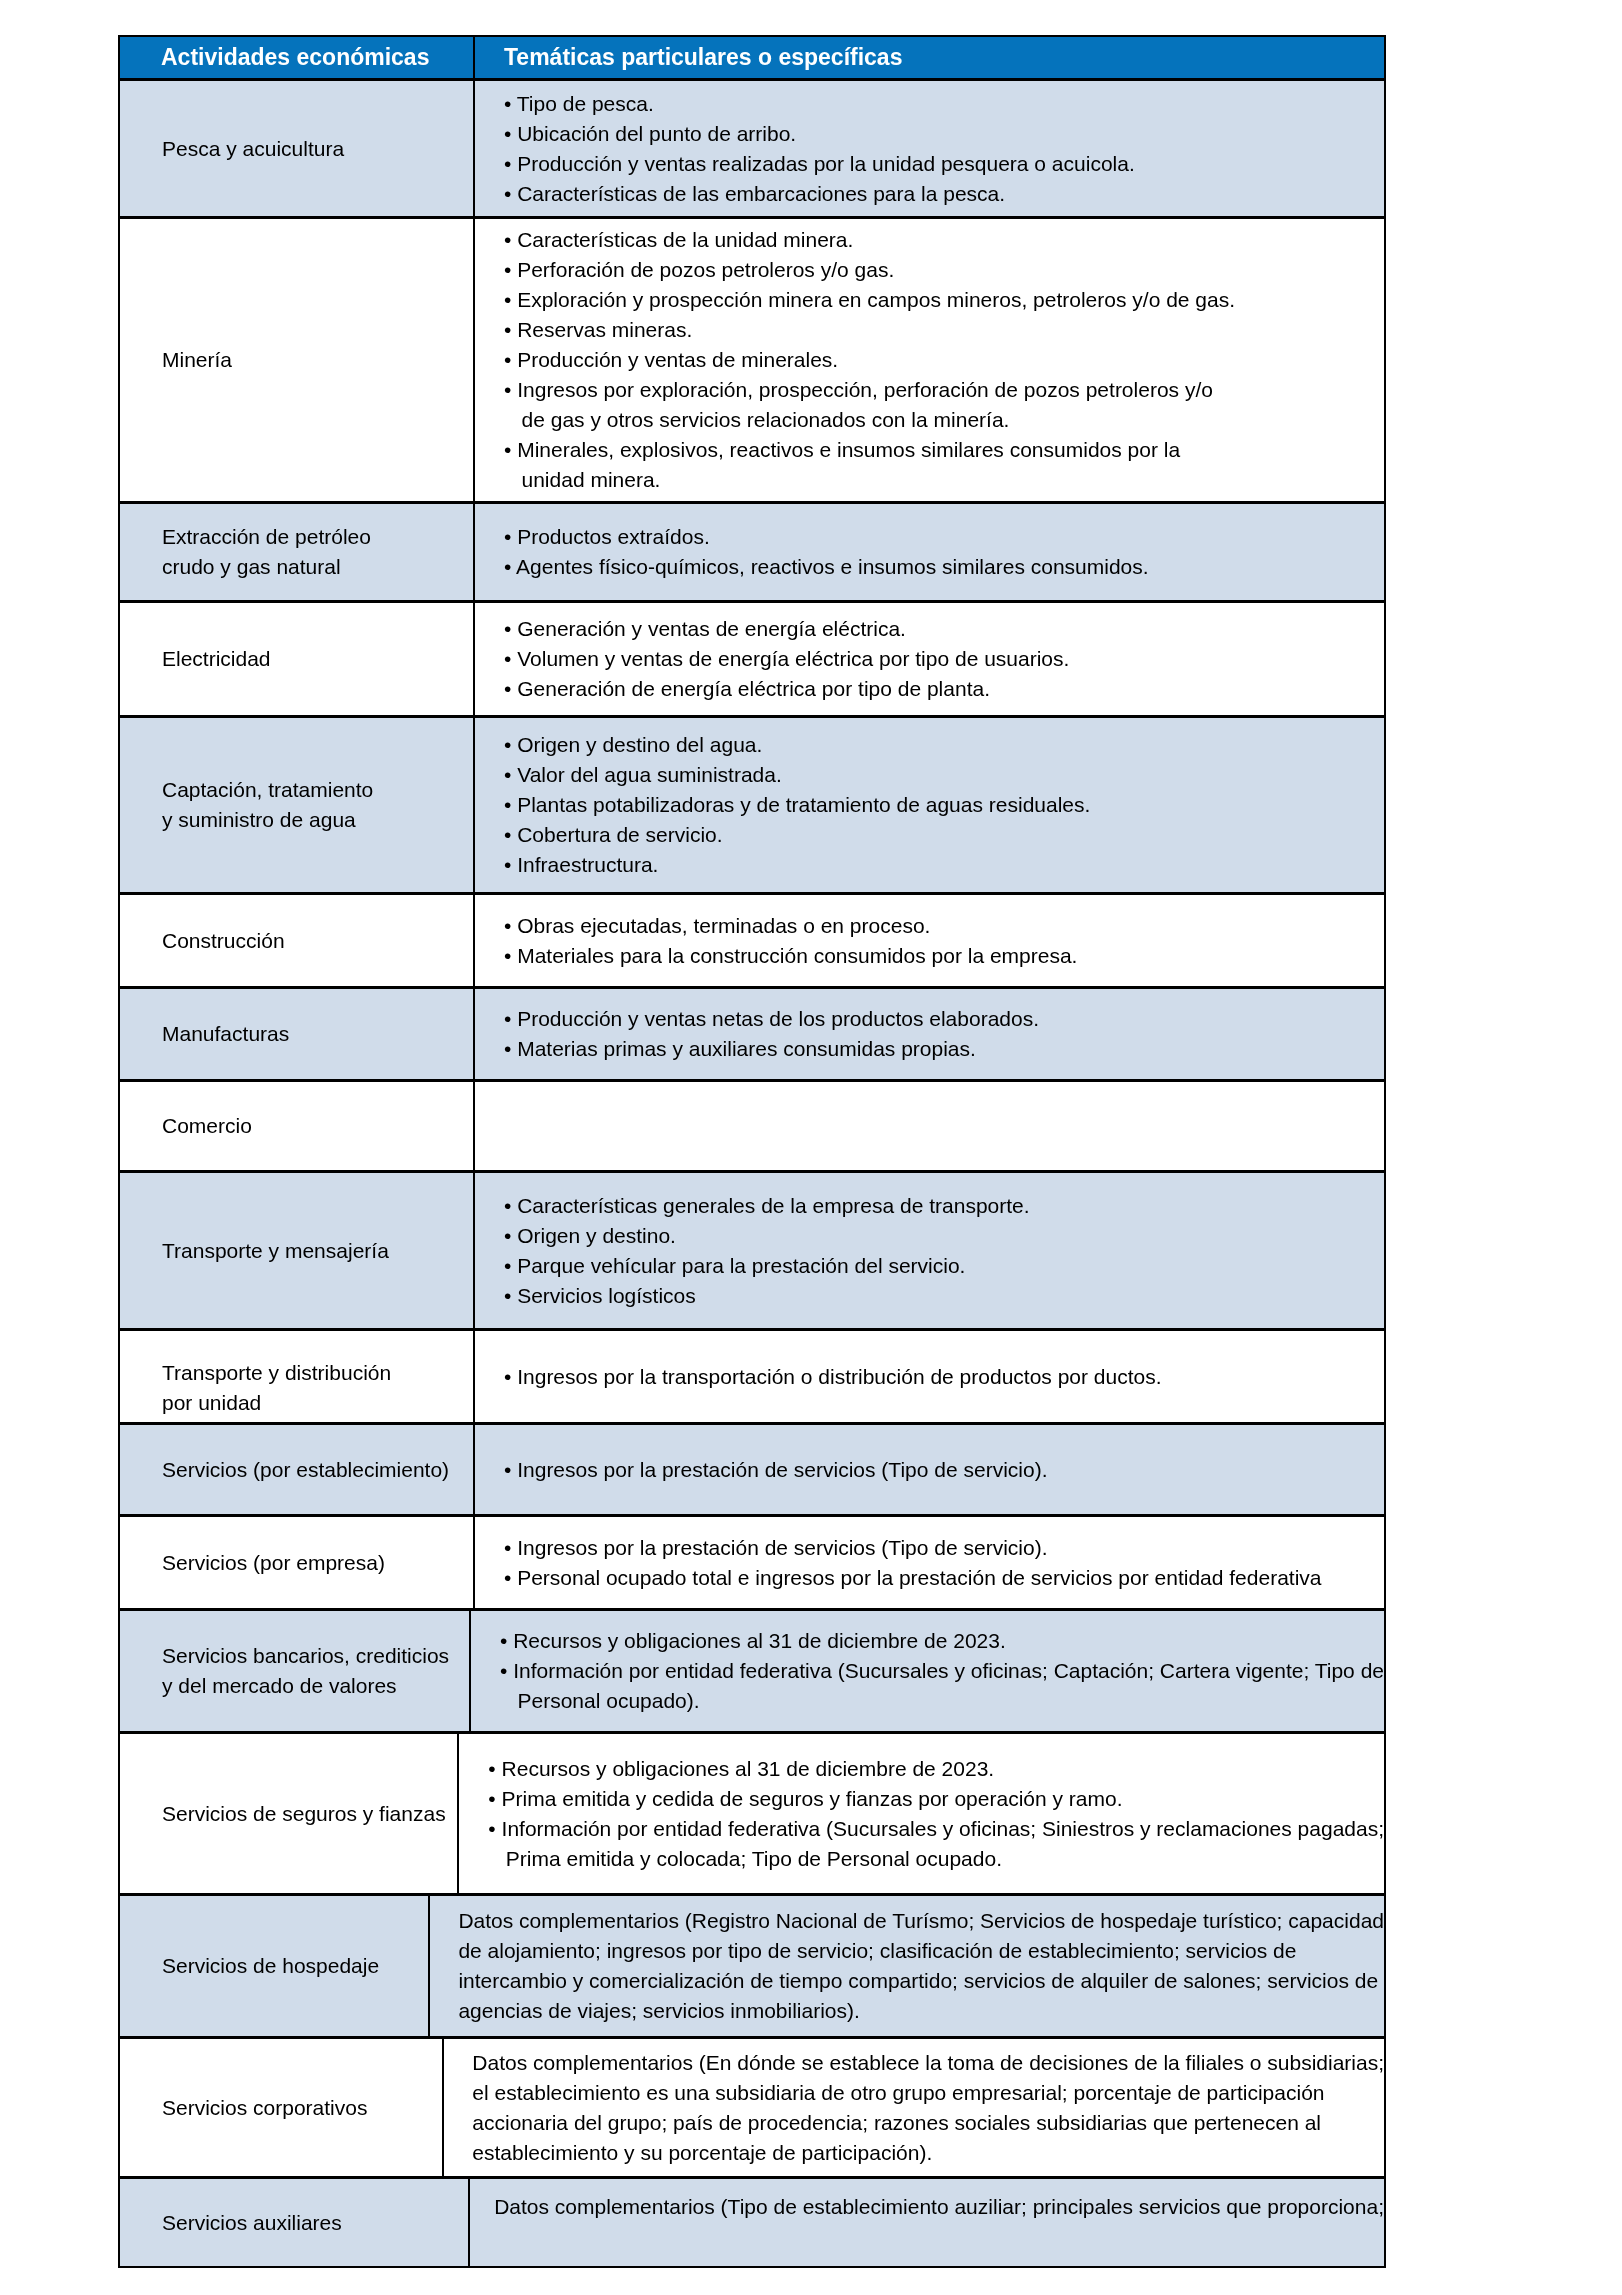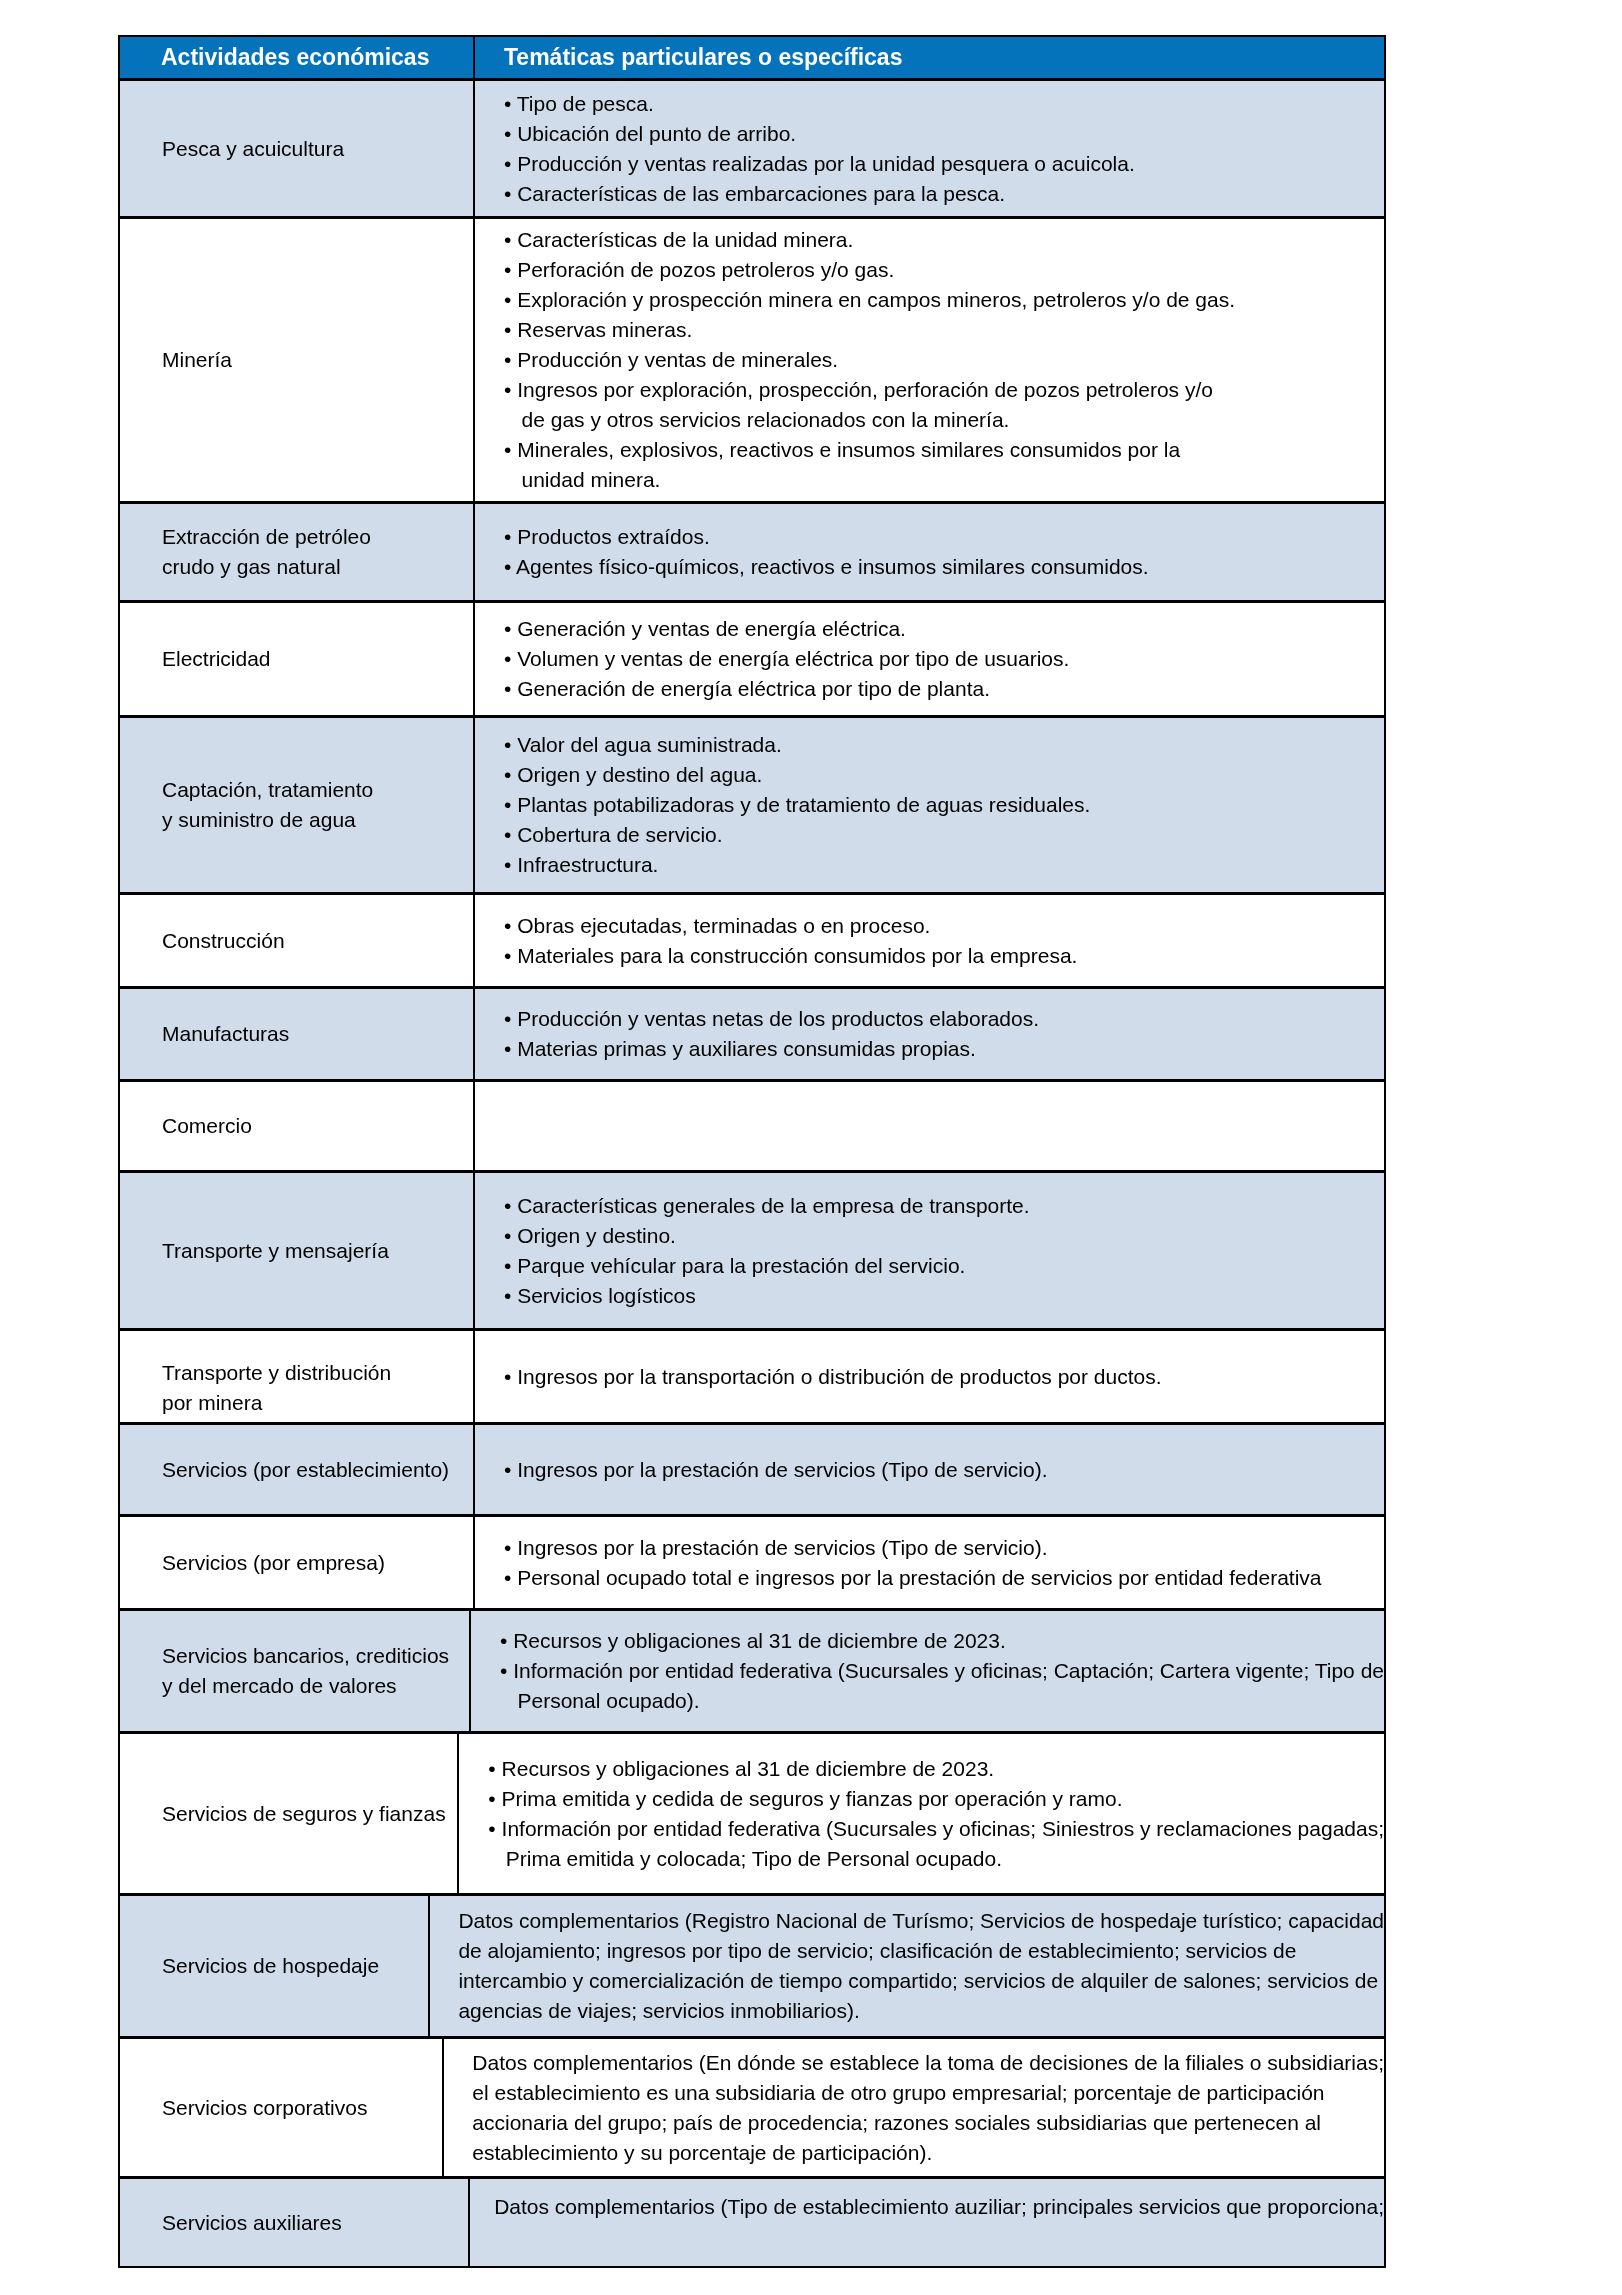--- a/index.html
+++ b/index.html
@@ -99,22 +99,22 @@
 
   <div class="row alt" style="height:177px">
     <div class="c1">
         <div class="label">
       <span class="line">Captación, tratamiento</span>
       <span class="line">y suministro de agua</span>
         </div>
       </div>
     <div class="c2">
         <div class="lines">
+      <span class="line">• Origen y destino del agua.</span>
       <span class="line">• Valor del agua suministrada.</span>
-      <span class="line">• Origen y destino del agua.</span>
       <span class="line">• Plantas potabilizadoras y de tratamiento de aguas residuales.</span>
       <span class="line">• Cobertura de servicio.</span>
       <span class="line">• Infraestructura.</span>
         </div>
       </div>
   </div>
 
   <div class="row plain" style="height:94px">
     <div class="c1">
         <div class="label">
@@ -164,21 +164,21 @@
       <span class="line">• Parque vehícular para la prestación del servicio.</span>
       <span class="line">• Servicios logísticos</span>
         </div>
       </div>
   </div>
 
   <div class="row plain" style="height:94px">
     <div class="c1" style="align-items:flex-end; padding-bottom:3.9px;">
         <div class="label">
       <span class="line">Transporte y distribución</span>
-      <span class="line">por minera</span>
+      <span class="line">por unidad</span>
         </div>
       </div>
     <div class="c2">
         <div class="lines">
       <span class="line">• Ingresos por la transportación o distribución de productos por ductos.</span>
         </div>
       </div>
   </div>
 
   <div class="row alt" style="height:92px">

